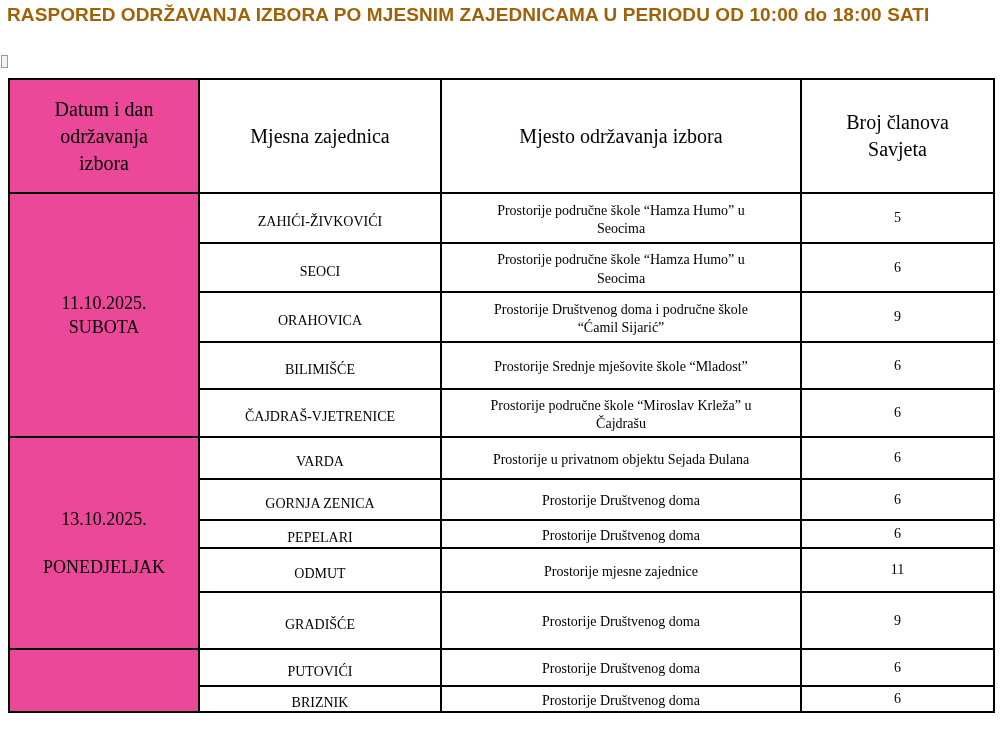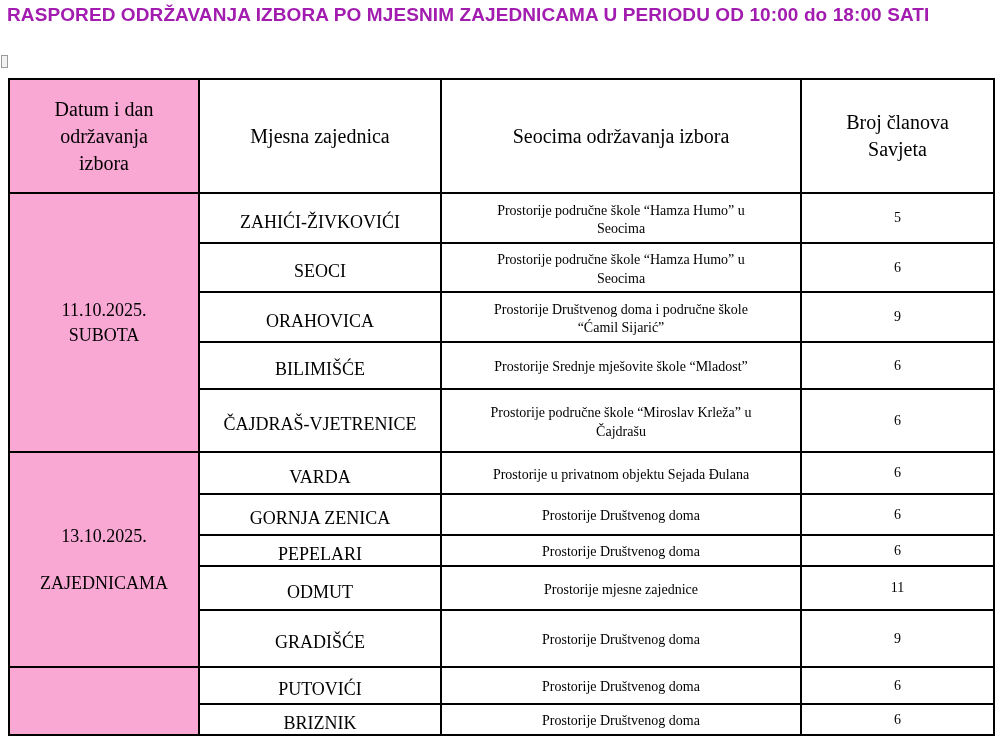--- a/index.html
+++ b/index.html
@@ -14,21 +14,21 @@
     color: #000000;
   }
   .title {
     position: absolute;
     left: 7px;
     top: 4px;
     font-family: "Liberation Sans", sans-serif;
     font-weight: bold;
     font-size: 19px;
     letter-spacing: 0.1px;
-    color: #a21caf;
+    color: #a16207;
     white-space: nowrap;
   }
   .handle {
     position: absolute;
     left: 1px;
     top: 55px;
     width: 7px;
     height: 13px;
     background: #f2f2f2;
     border: 1px solid #9a9a9a;
@@ -47,29 +47,29 @@
     vertical-align: middle;
     overflow: hidden;
   }
   th.hdr {
     font-weight: normal;
     font-size: 20px;
     line-height: 1.35;
     height: 114px;
   }
   th.hdr.pad { padding: 0 24px; }
-  .green { background: #f9a8d4; }
+  .green { background: #ec4899; }
   td.group-cell {
     font-size: 18px;
     line-height: 1.35;
     margin-top: 6px;
   }
   td.group-cell.spaced .group-day { margin-top: 23px; }
   td.community {
-    font-size: 18px;
+    font-size: 14px;
     padding-top: 8px;
   }
   td.place {
     font-size: 14px;
     line-height: 1.3;
     vertical-align: top;
     padding: 4px 10px 0 10px;
     white-space: pre-line;
   }
   td.members { font-size: 14px; }
@@ -88,21 +88,21 @@
       <col style="width:190px">
       <col style="width:242px">
       <col style="width:360px">
       <col style="width:193px">
     </colgroup>
 
     <tbody>
         <tr>
       <th class="hdr green pad">Datum i dan održavanja izbora</th>
       <th class="hdr">Mjesna zajednica</th>
-      <th class="hdr">Seocima održavanja izbora</th>
+      <th class="hdr">Mjesto održavanja izbora</th>
       <th class="hdr pad">Broj članova Savjeta</th>
     </tr>
 
     <tr style="height:50px;">
       <td class="group-cell green" rowspan="5">
         <div class="group-date">11.10.2025.</div>
         <div class="group-day">SUBOTA</div>
       </td>
       <td class="community">ZAHIĆI-ŽIVKOVIĆI</td>
       <td class="place">Prostorije područne škole “Hamza Humo” u
@@ -119,31 +119,31 @@
       <td class="community">ORAHOVICA</td>
       <td class="place">Prostorije Društvenog doma i područne škole
 “Ćamil Sijarić”</td>
       <td class="members">9</td>
     </tr>
     <tr style="height:47px;">
       <td class="community">BILIMIŠĆE</td>
       <td class="place">Prostorije Srednje mješovite škole “Mladost”</td>
       <td class="members">6</td>
     </tr>
-    <tr style="height:63px;">
+    <tr style="height:48px;">
       <td class="community">ČAJDRAŠ-VJETRENICE</td>
       <td class="place">Prostorije područne škole “Miroslav Krleža” u
 Čajdrašu</td>
       <td class="members">6</td>
     </tr>
 
     <tr style="height:42px;">
       <td class="group-cell green spaced" rowspan="5">
         <div class="group-date">13.10.2025.</div>
-        <div class="group-day">ZAJEDNICAMA</div>
+        <div class="group-day">PONEDJELJAK</div>
       </td>
       <td class="community">VARDA</td>
       <td class="place">Prostorije u privatnom objektu Sejada Đulana</td>
       <td class="members">6</td>
     </tr>
     <tr style="height:41px;">
       <td class="community">GORNJA ZENICA</td>
       <td class="place">Prostorije Društvenog doma</td>
       <td class="members">6</td>
     </tr>

